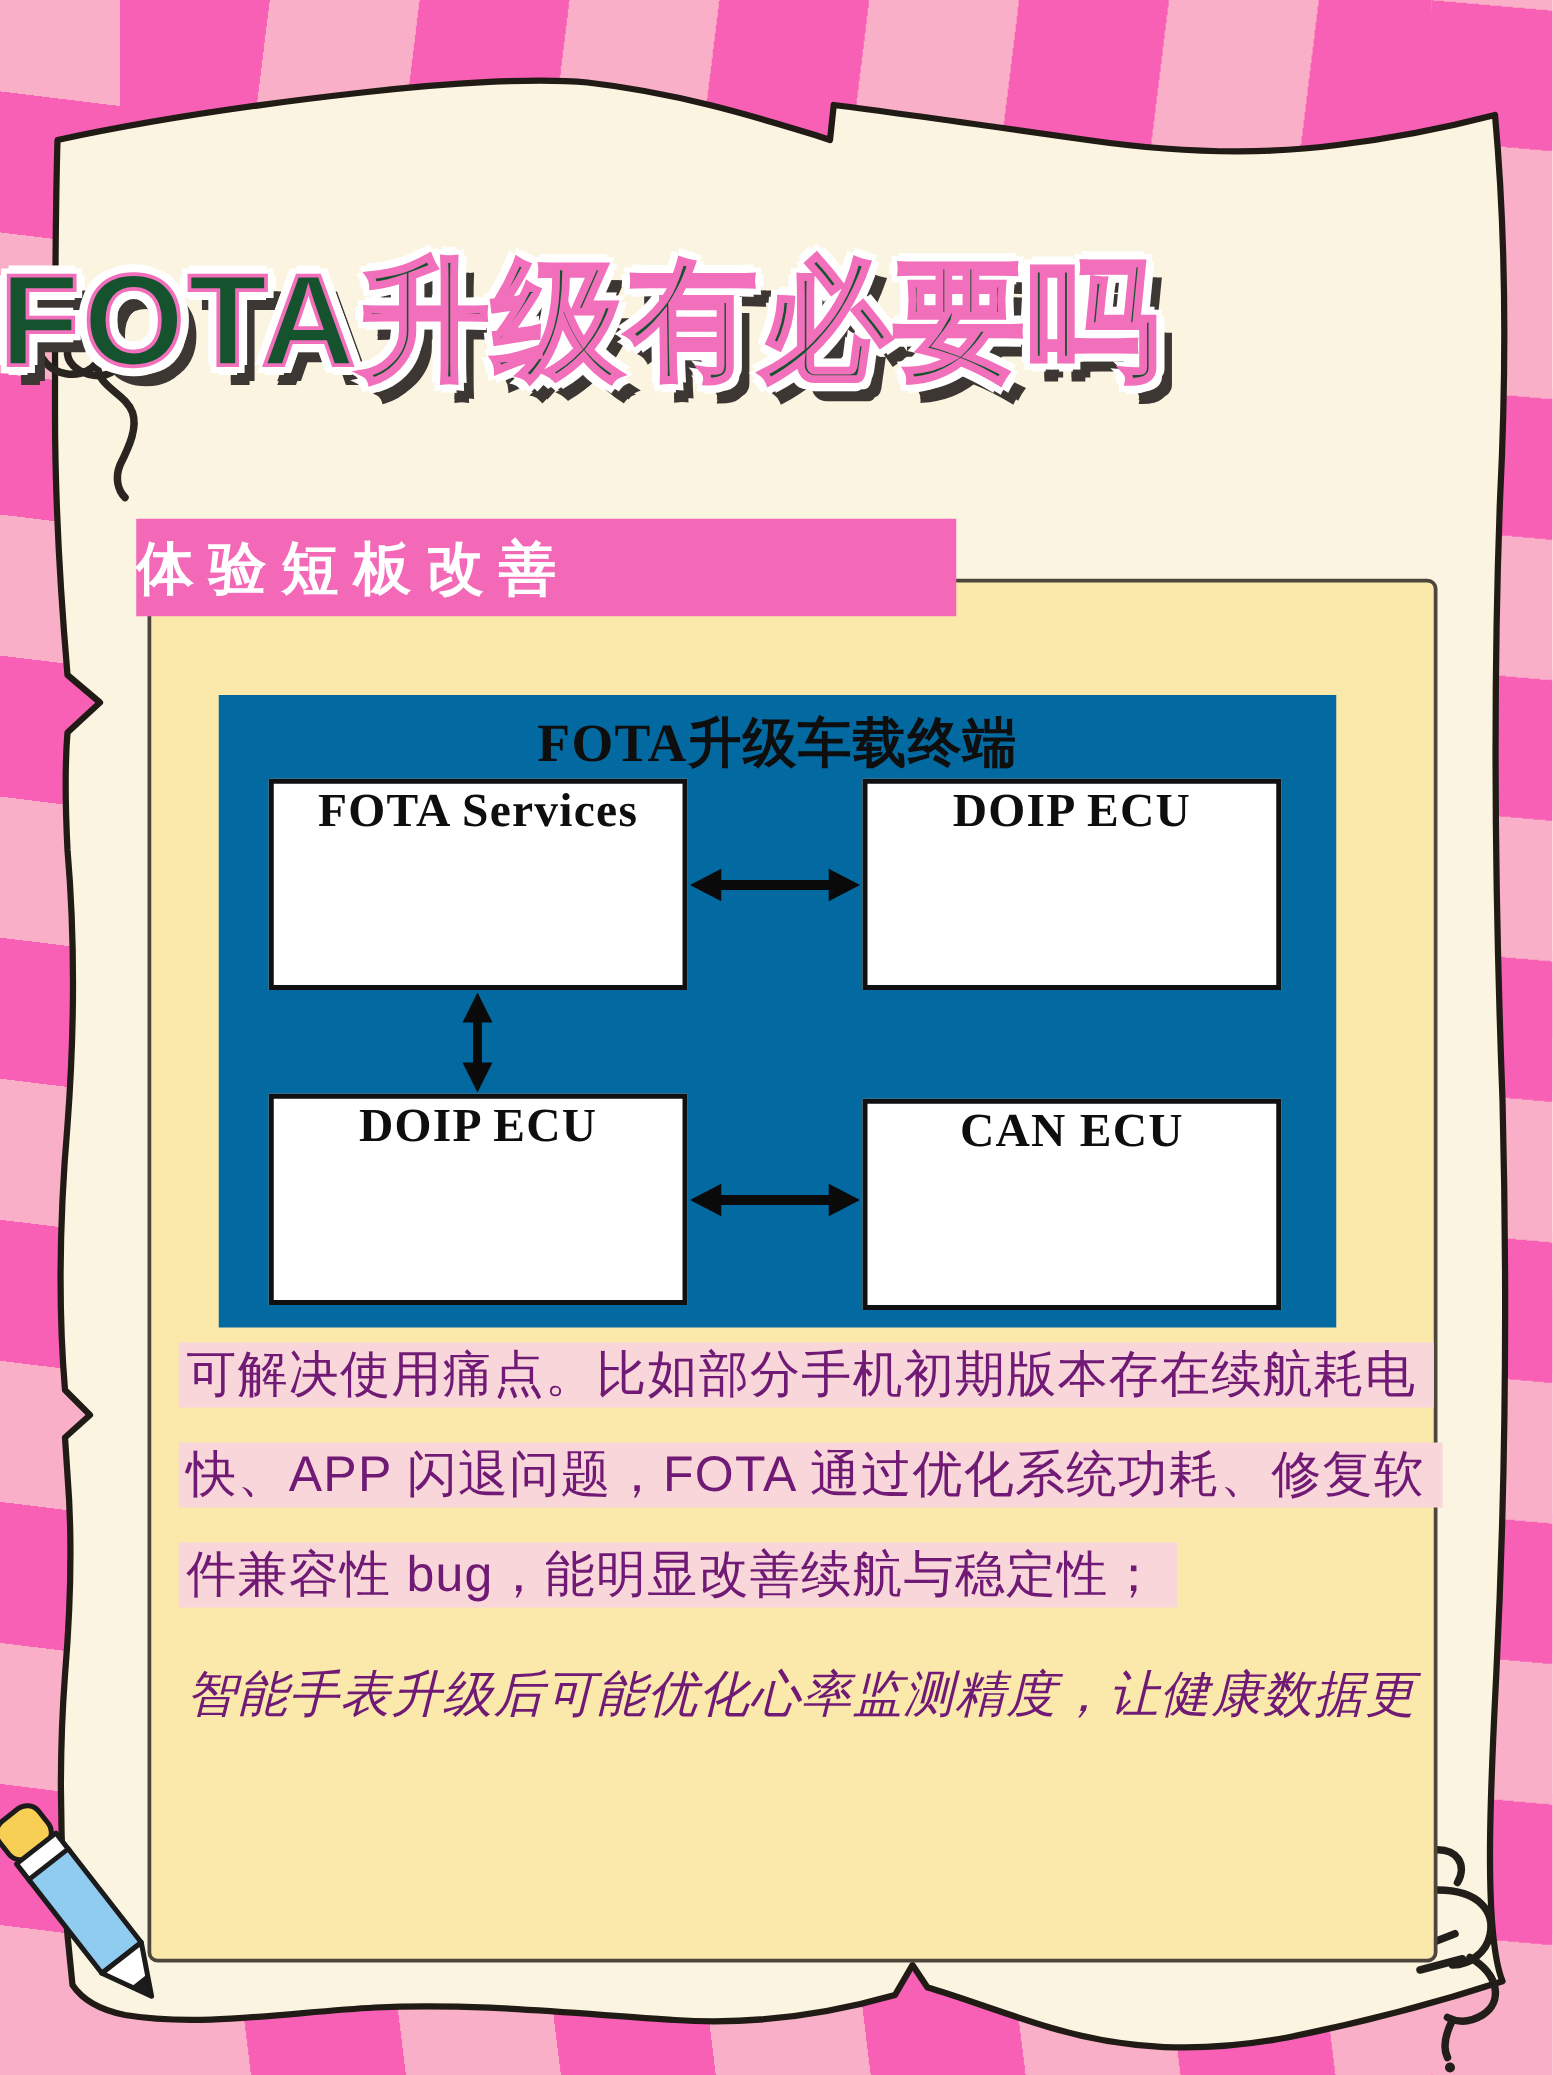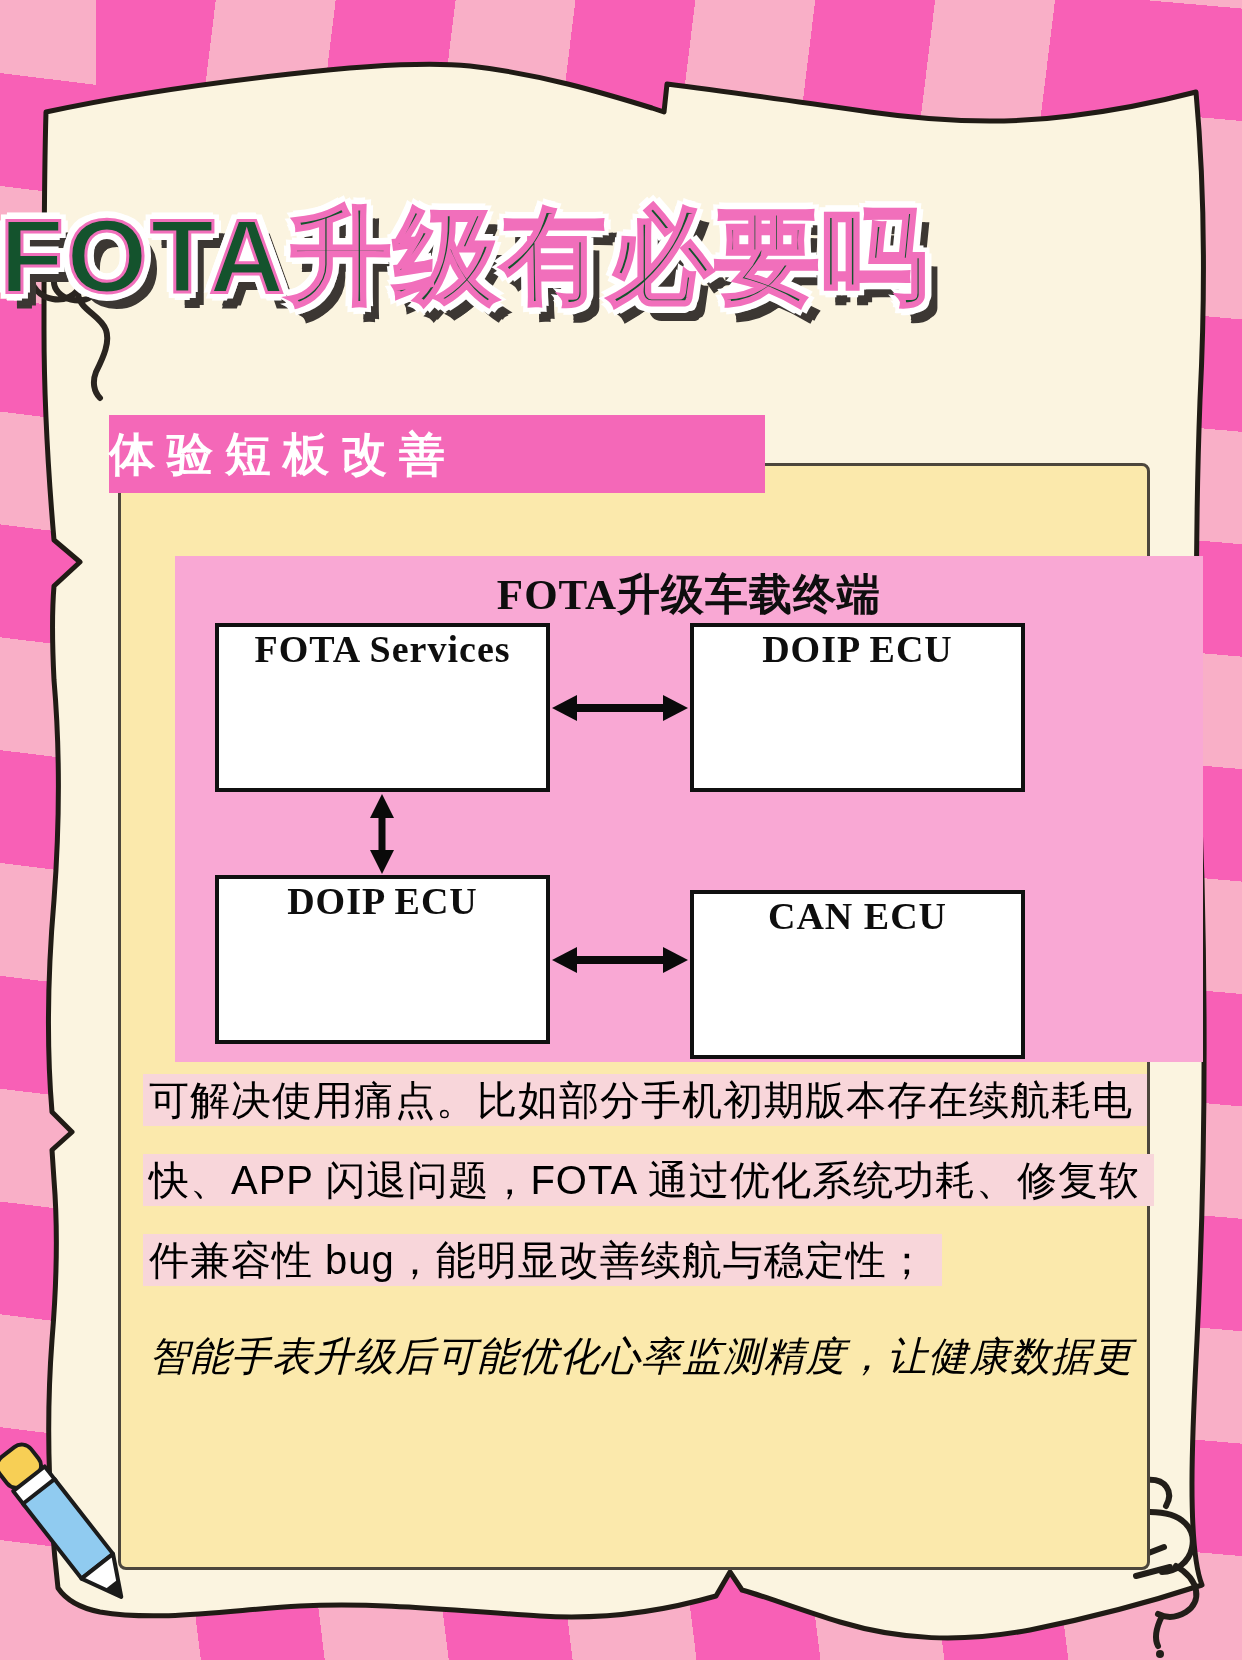--- a/index.html
+++ b/index.html
@@ -49,44 +49,44 @@
     line-height:78px;text-align:left;
   }
   
   .yellow-panel{
     position:absolute;left:118px;top:463px;width:1032px;height:1107px;
     background:#fbe9ac;border:3px solid #4c463c;border-radius:8px;
     box-sizing:border-box;
   }
   
   .diagram{
-    position:absolute;left:175px;top:556px;width:1028px;height:506px;
-    background:#f9a8d4;
+    position:absolute;left:175px;top:556px;width:894px;height:506px;
+    background:#0369a1;
     font-family:"Liberation Serif","DejaVu Serif",serif;color:#0e0e0e;
   }
   .diagram-heading{
     position:absolute;left:0;top:10px;width:100%;text-align:center;
     font-size:43px;font-weight:700;letter-spacing:1px;
   }
   .dbox{
     position:absolute;width:335px;height:169px;border:4px solid #101010;
     box-sizing:border-box;background:#fff;
     display:flex;align-items:flex-start;justify-content:center;
     font-size:38px;font-weight:700;letter-spacing:1px;
   }
   .dbox.tl{left:40px;top:67px;}
   .dbox.tr{left:515px;top:67px;}
   .dbox.bl{left:40px;top:319px;}
-  .dbox.br{left:515px;top:334px;}
+  .dbox.br{left:515px;top:323px;}
   .arrow-layer{position:absolute;left:0;top:0;}
 
   
   .para{
     position:absolute;left:143px;width:990px;
-    font-size:40px;color:#000000;letter-spacing:1px;
+    font-size:40px;color:#701a75;letter-spacing:1px;
   }
   .para .line{
     display:inline-block;line-height:50px;padding:1px 14px 1px 6px;
     margin-bottom:28px;white-space:nowrap;
   }
   .para.hl .line{background:#f8d6da;}
   .para1{top:1074px;}
   .para2{top:1330px;font-style:italic;}
 </style>
 </head>

